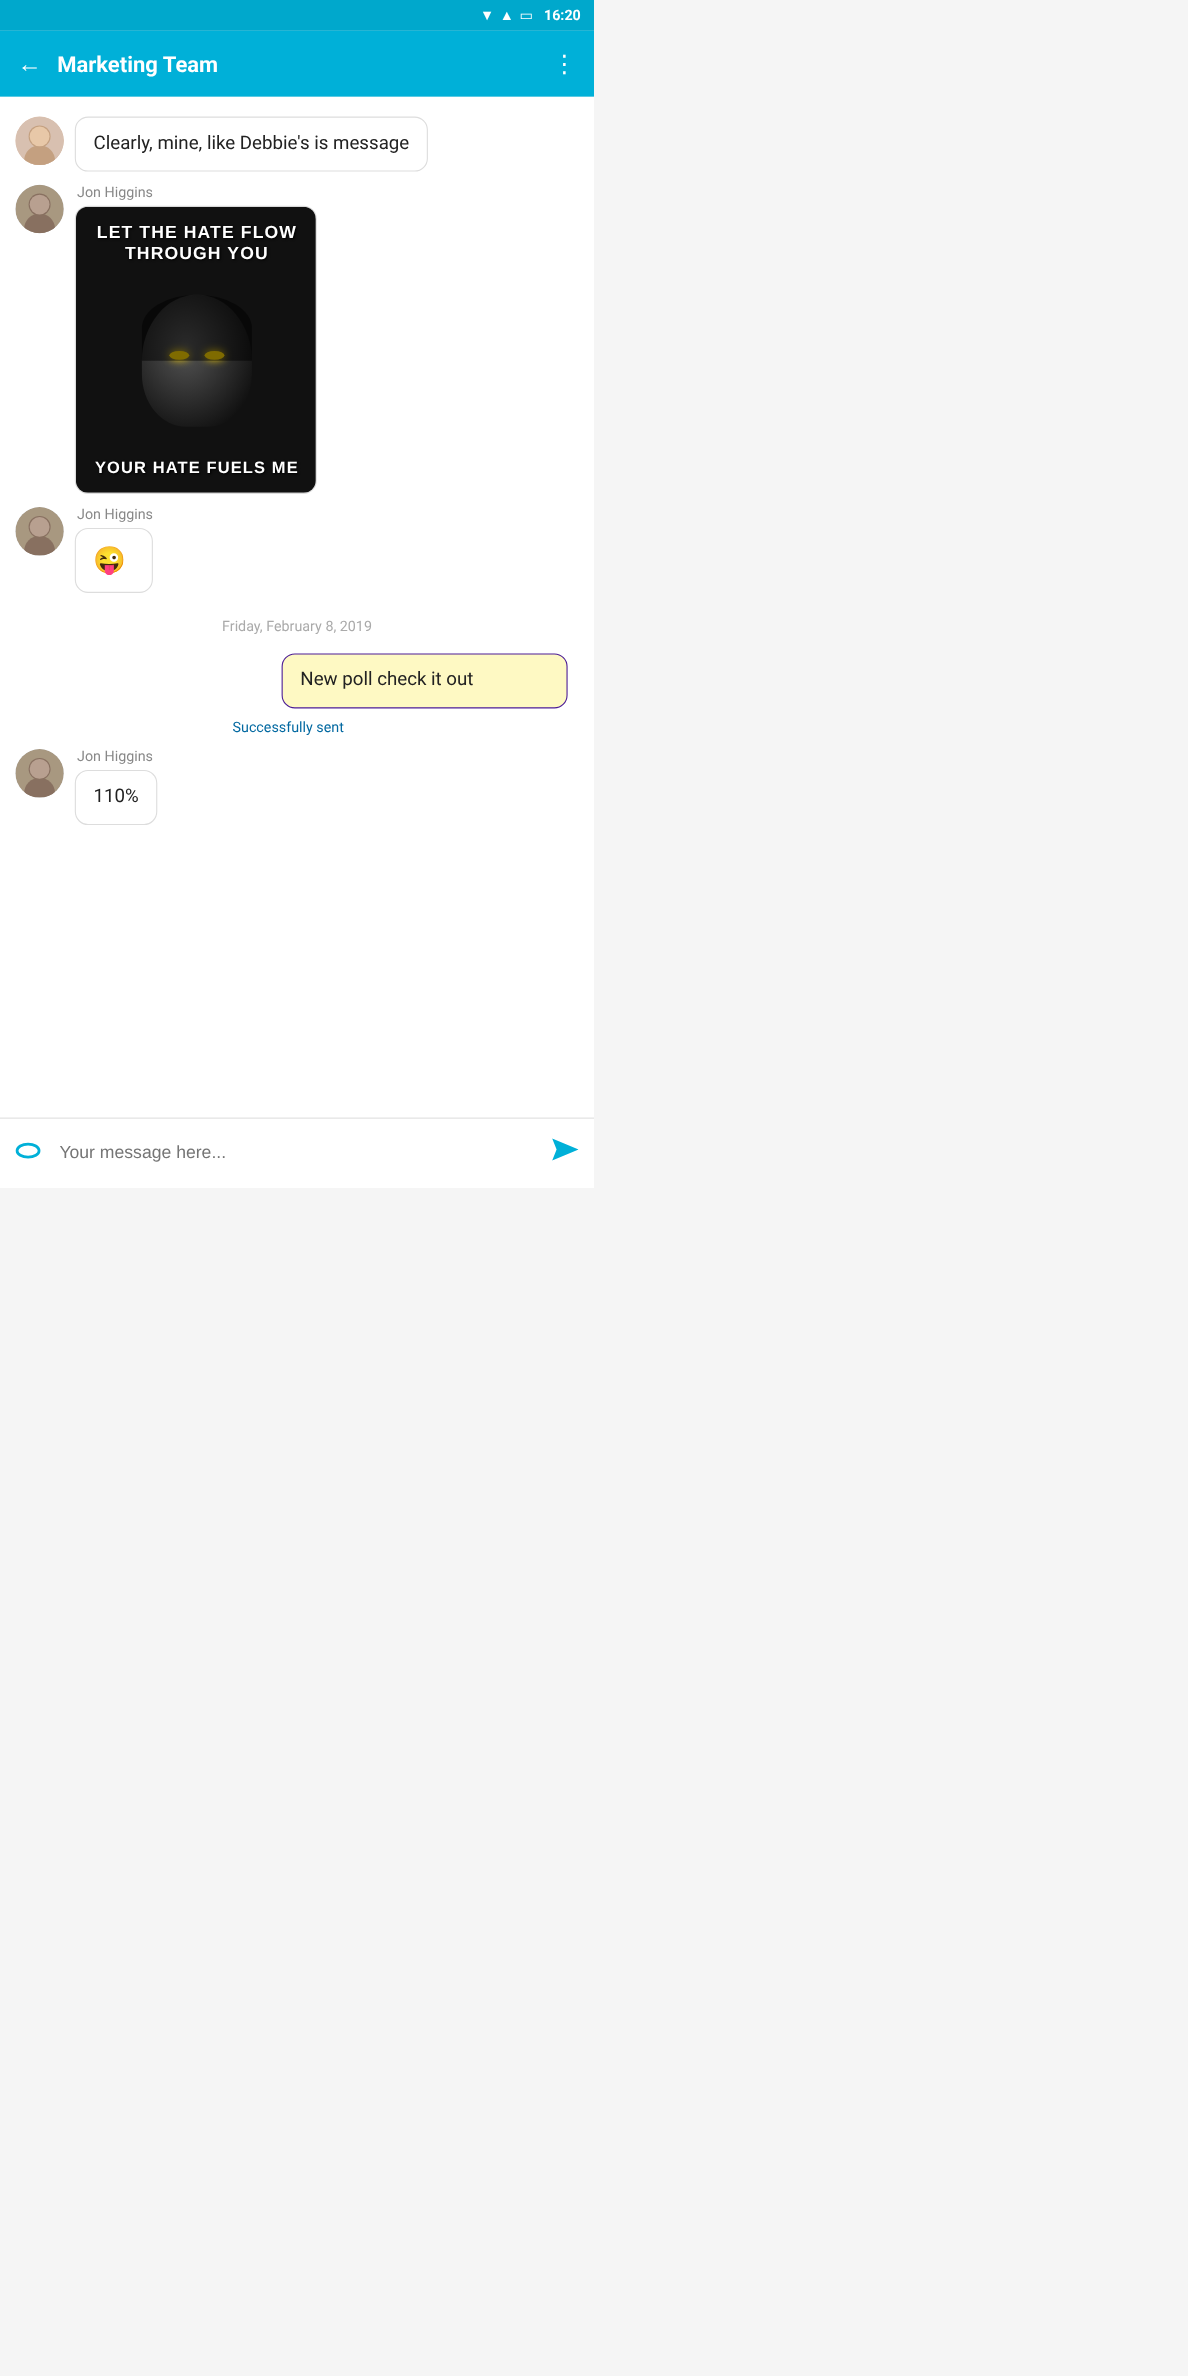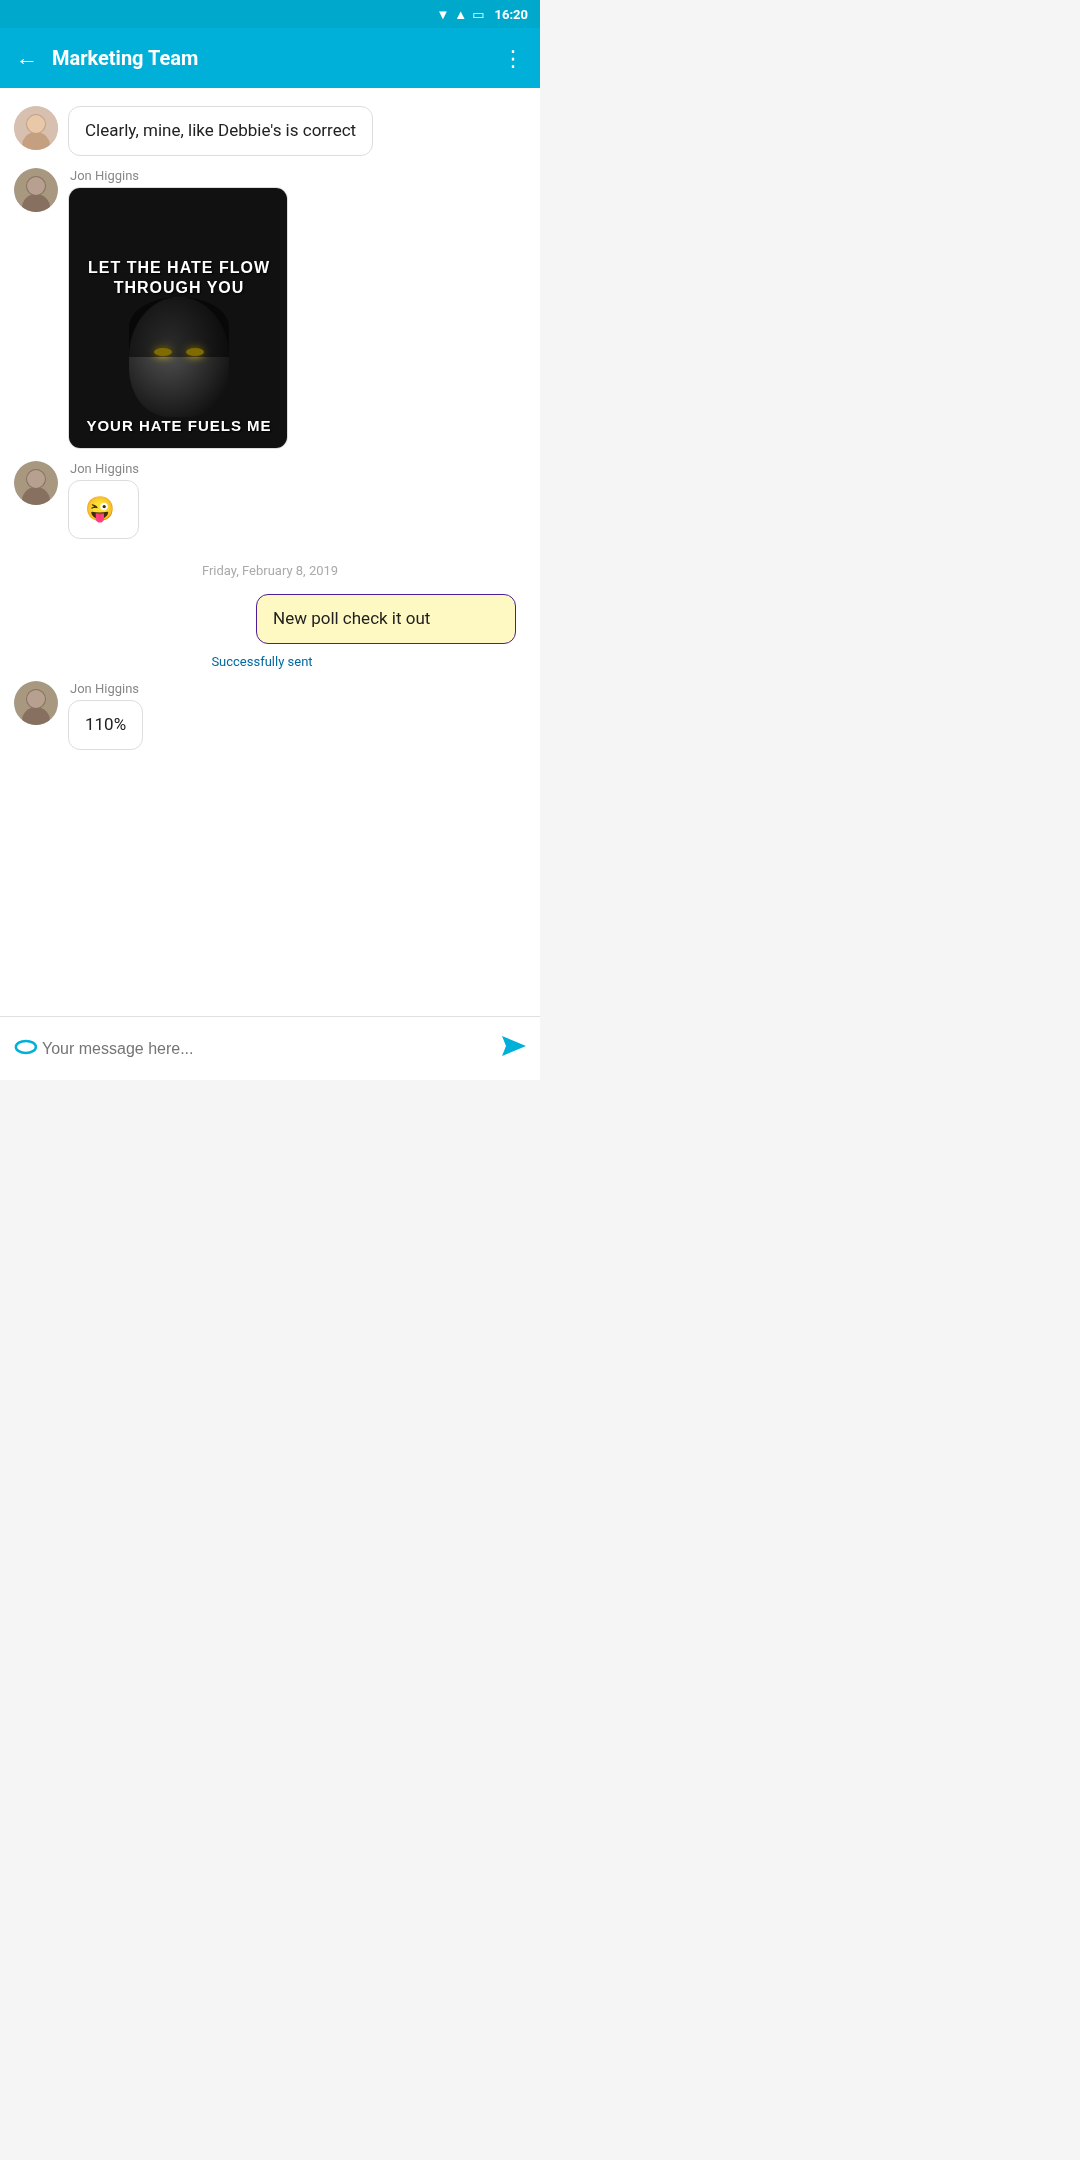--- a/index.html
+++ b/index.html
@@ -138,21 +138,21 @@
       overflow: hidden;
       width: 220px;
     }
     .meme-img {
       width: 220px;
       height: 260px;
       background: #111;
       display: flex;
       flex-direction: column;
       align-items: center;
-      justify-content: flex-end;
+      justify-content: space-between;
       padding: 14px 10px;
       position: relative;
     }
     .meme-top-text {
       color: white;
       font-size: 16px;
       font-weight: 900;
       text-align: center;
       text-transform: uppercase;
       font-family: Impact, Arial, sans-serif;
@@ -218,21 +218,21 @@
     }
 
     
     .input-bar {
       background: white;
       border-top: 1px solid #e0e0e0;
       height: 64px;
       display: flex;
       align-items: center;
       padding: 0 14px;
-      gap: 0;
+      gap: 12px;
     }
     .attach-btn {
       color: #00b0d8;
       font-size: 26px;
       cursor: pointer;
       transform: rotate(-45deg);
       display: inline-block;
     }
     .msg-input {
       flex: 1;
@@ -278,21 +278,21 @@
     <div class="avatar face-person1">
       <svg width="44" height="44" viewBox="0 0 44 44" xmlns="http://www.w3.org/2000/svg">
         <circle cx="22" cy="22" r="22" fill="#d8c0b0"></circle>
         <circle cx="22" cy="18" r="10" fill="#c4a080"></circle>
         <circle cx="22" cy="40" r="14" fill="#c4a080"></circle>
         <circle cx="22" cy="18" r="9" fill="#e8c8a8"></circle>
       </svg>
     </div>
     <div class="msg-content">
       <div class="bubble">
-        <span>Clearly, mine, like Debbie's is correct</span>
+        <span>Clearly, mine, like Debbie's is message</span>
       </div>
     </div>
   </div>
 
   <div class="msg-row">
     <div class="avatar">
       <svg width="44" height="44" viewBox="0 0 44 44" xmlns="http://www.w3.org/2000/svg">
         <circle cx="22" cy="22" r="22" fill="#a89880"></circle>
         <circle cx="22" cy="18" r="10" fill="#887060"></circle>
         <circle cx="22" cy="40" r="14" fill="#887060"></circle>

